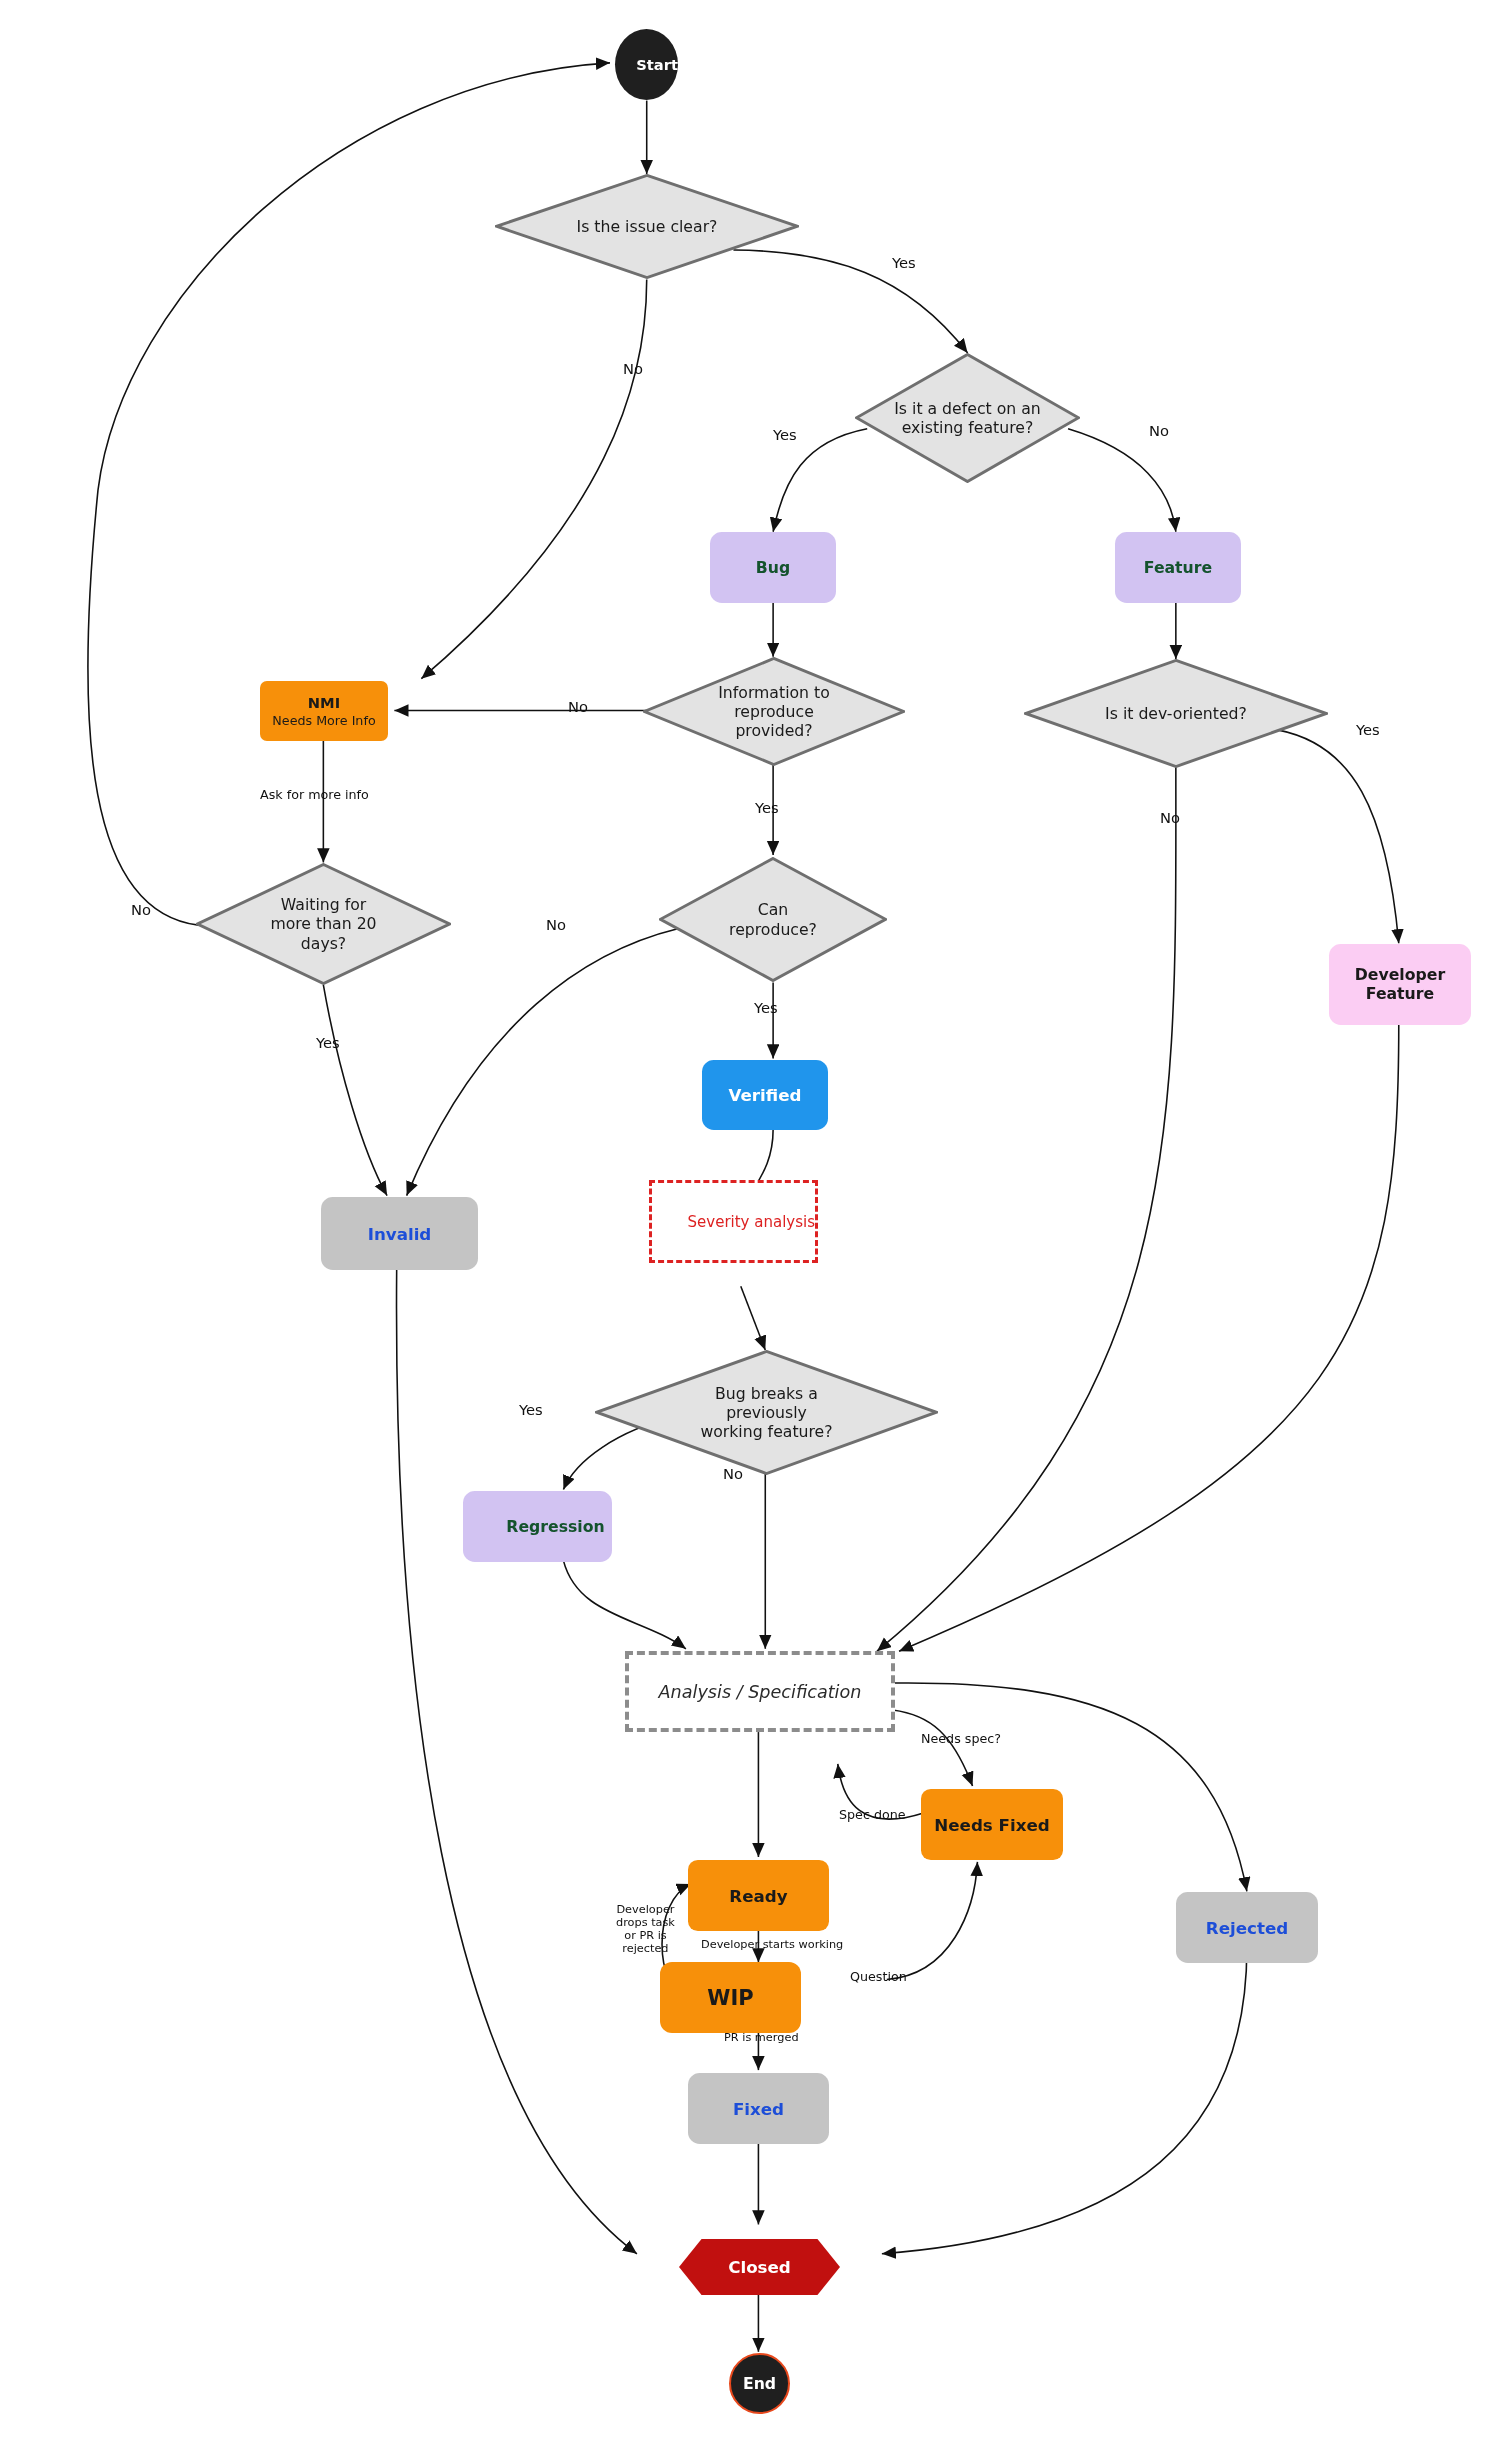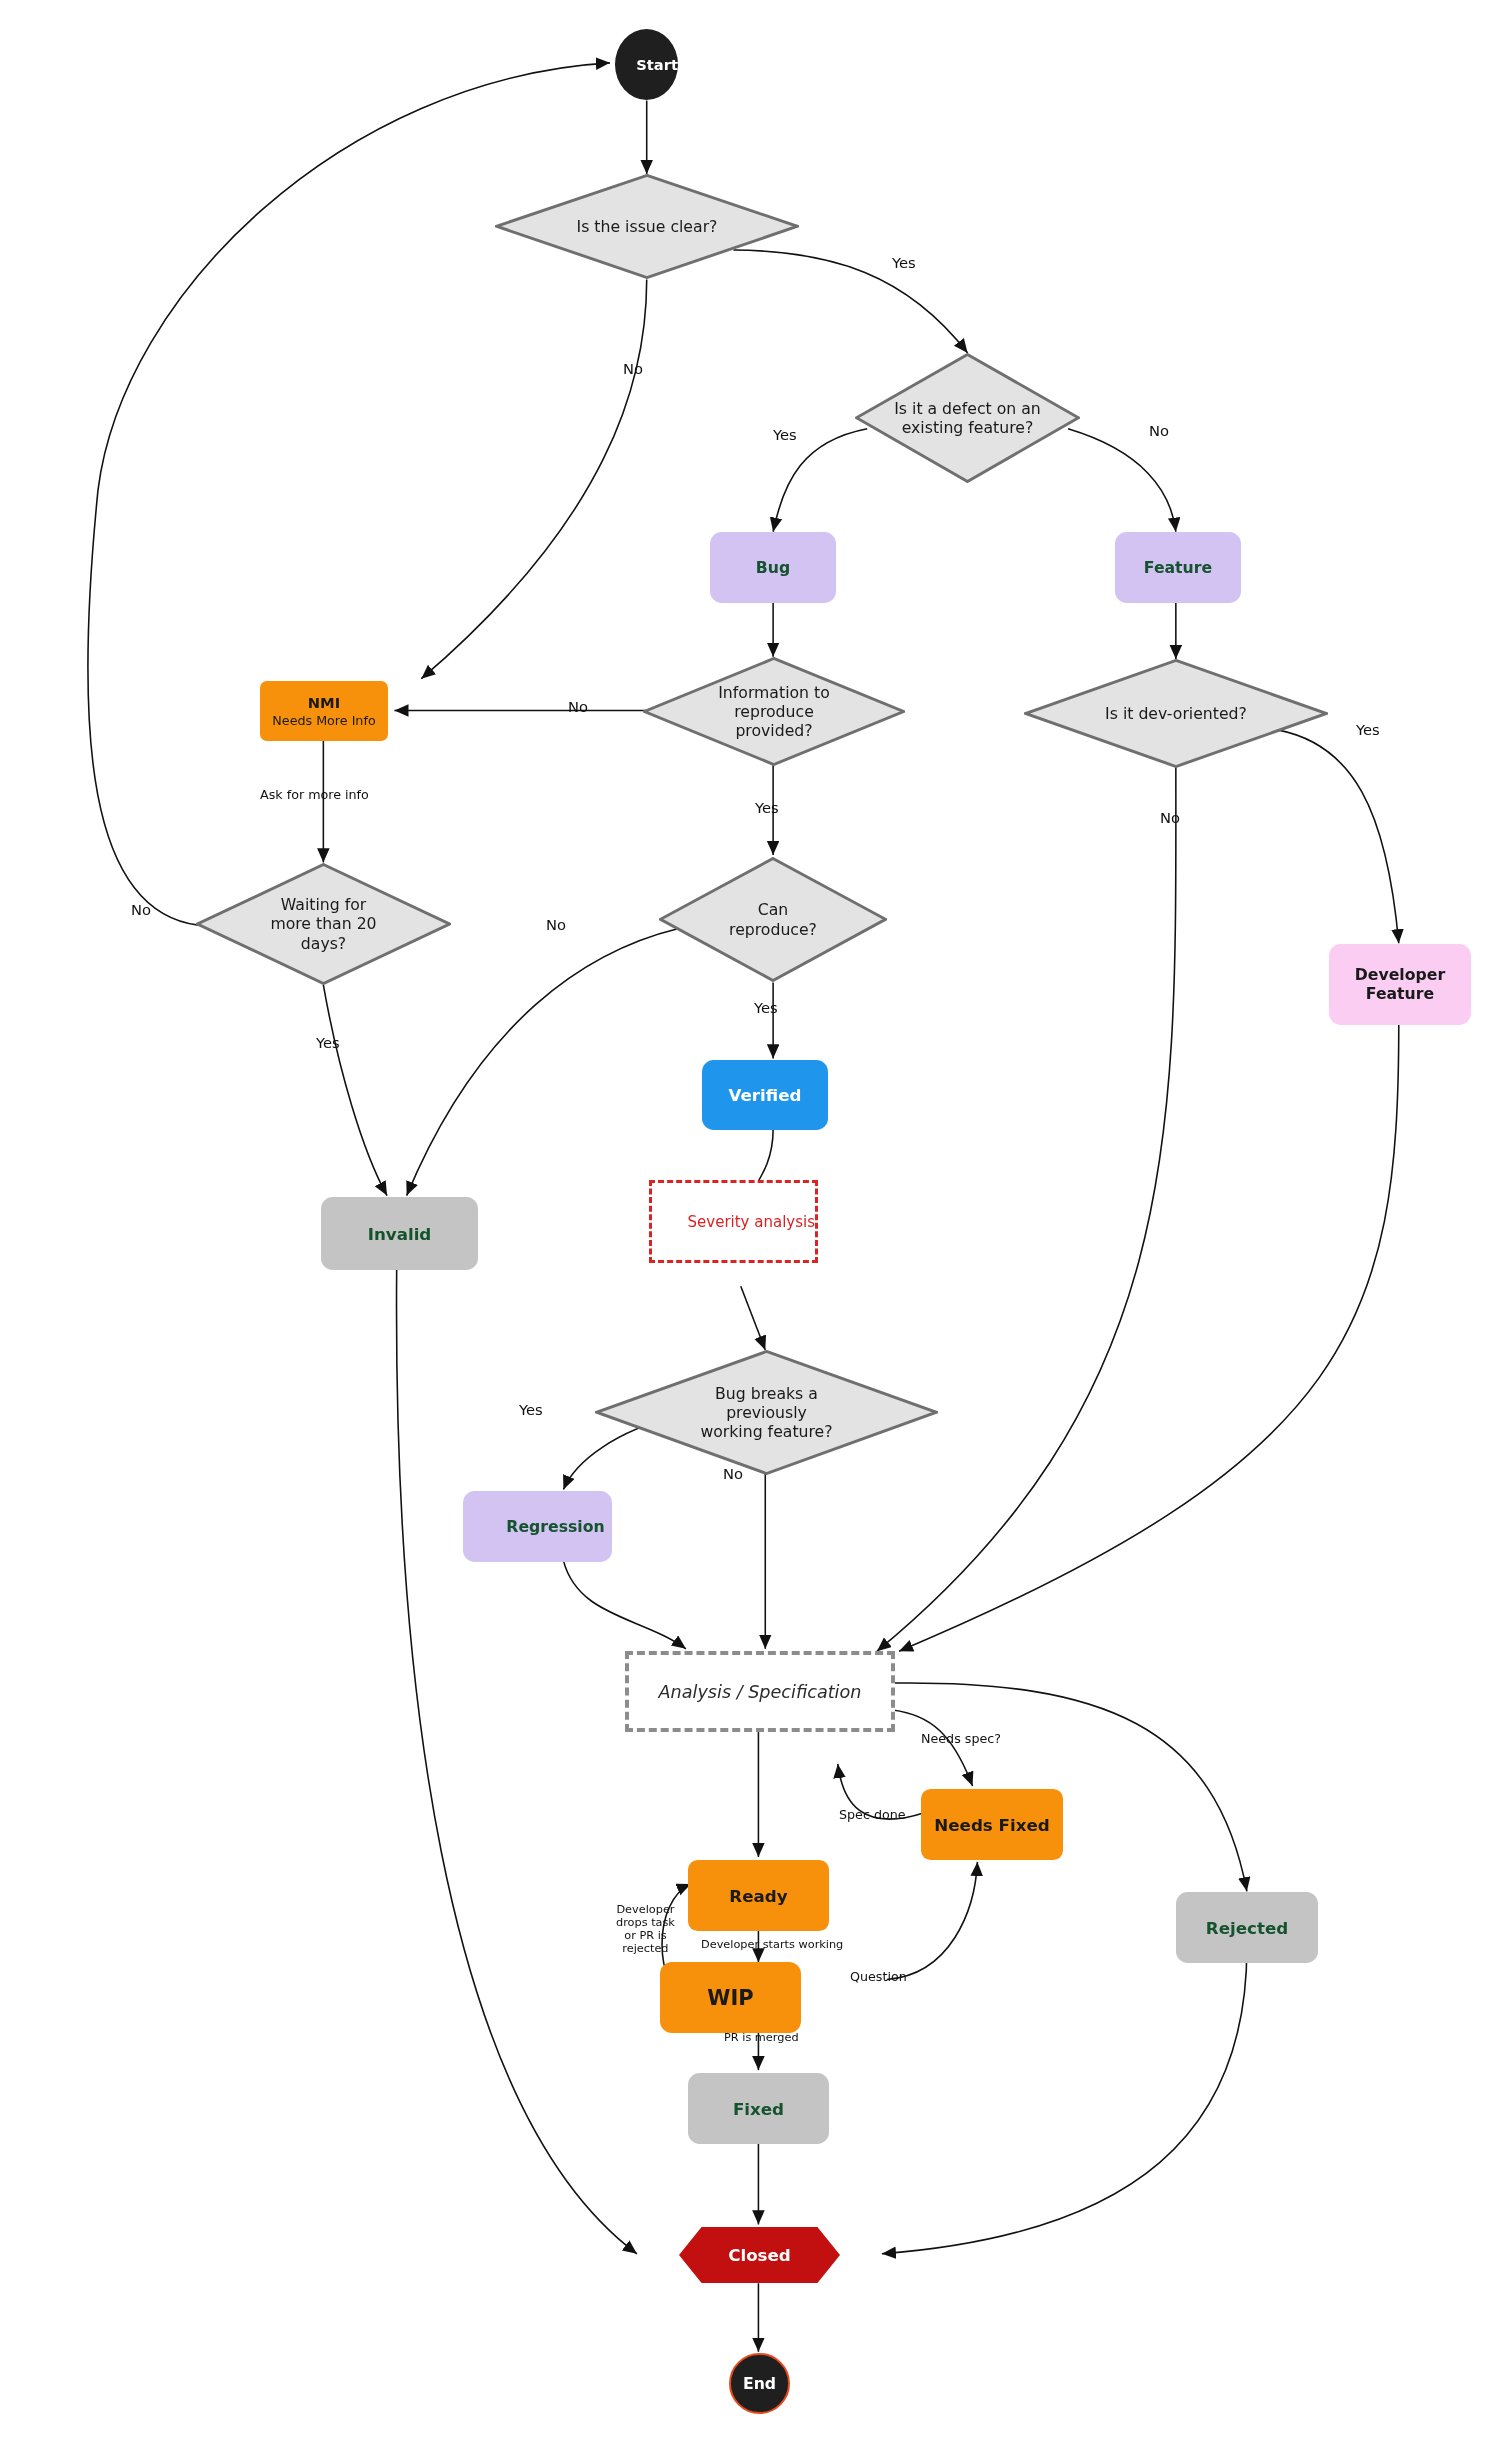--- a/index.html
+++ b/index.html
@@ -14,22 +14,22 @@
   .terminal{border-radius:50%;background:#1f1f1f;color:#ffffff;font-weight:bold;}
   .terminal.end{border:2.5px solid #e8491d;}
   .decision{background:#e3e3e3;border:0;color:#1a1a1a;}
   .decision .dtxt{position:relative;z-index:2;line-height:1.22;}
   .dshape{position:absolute;left:0;top:0;width:100%;height:100%;z-index:1;}
   .rounded{border-radius:11.8px;}
   .purple{background:#d2c3f2;color:#14532d;font-weight:bold;}
   .pink{background:#fbcdf3;color:#1a1a1a;font-weight:bold;}
   .orange{background:#f7900a;color:#1a1a1a;font-weight:bold;}
   .blue{background:#2095ec;color:#ffffff;font-weight:bold;}
-  .grey{background:#c4c4c4;color:#14532d;font-weight:bold;}
-  .hexwrap{position:absolute;display:flex;align-items:center;justify-content:center;}
+  .grey{background:#c4c4c4;color:#1d4ed8;font-weight:bold;}
+  .hexwrap{position:absolute;display:flex;align-items:center;justify-content:center;margin-top:12px;}
   .hexwrap .hx{position:absolute;left:0;top:0;width:100%;height:100%;
       background:#c1100f;clip-path:polygon(14% 0,86% 0,100% 50%,86% 100%,14% 100%,0 50%);}
   .hexwrap .hlab{position:relative;z-index:2;color:#fff;font-weight:bold;}
   .dashed-red{border:3.4px dashed #dd2222;background:#ffffff;color:#dd2222;}
   .dashed-grey{border:4.4px dashed #8c8c8c;background:#ffffff;color:#2b2b2b;
                font-style:italic;font-weight:normal;}
 
   .sub{font-weight:normal;font-size:12.7px;margin-top:2px;}
 
   

